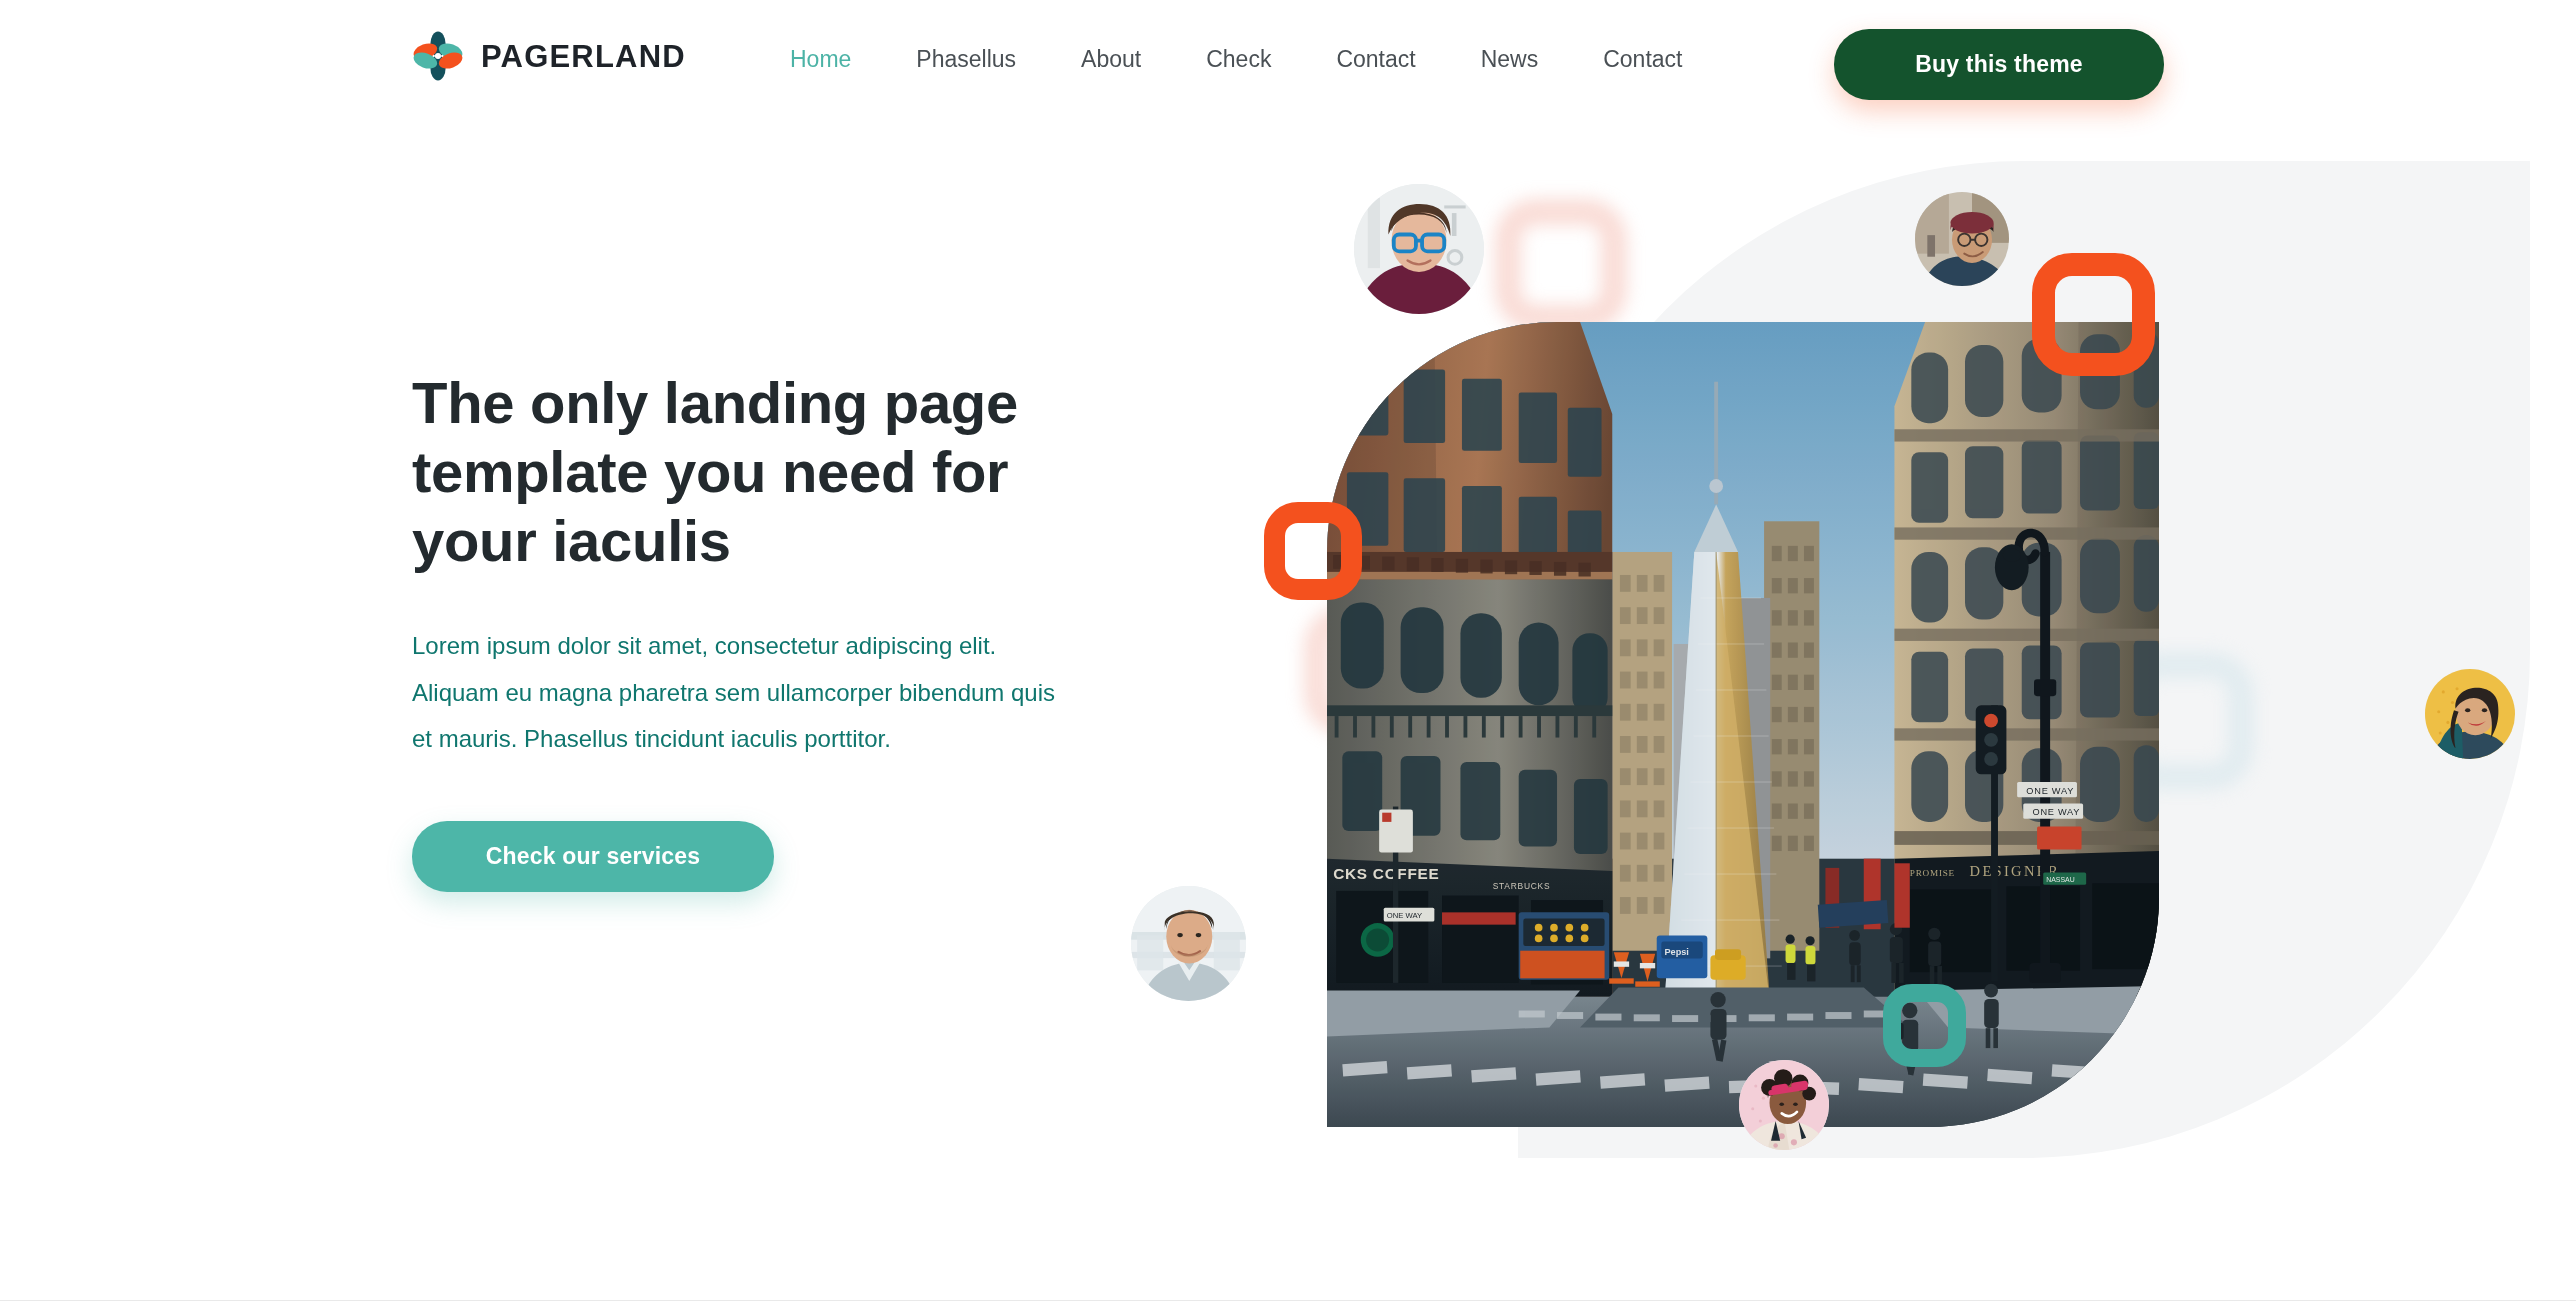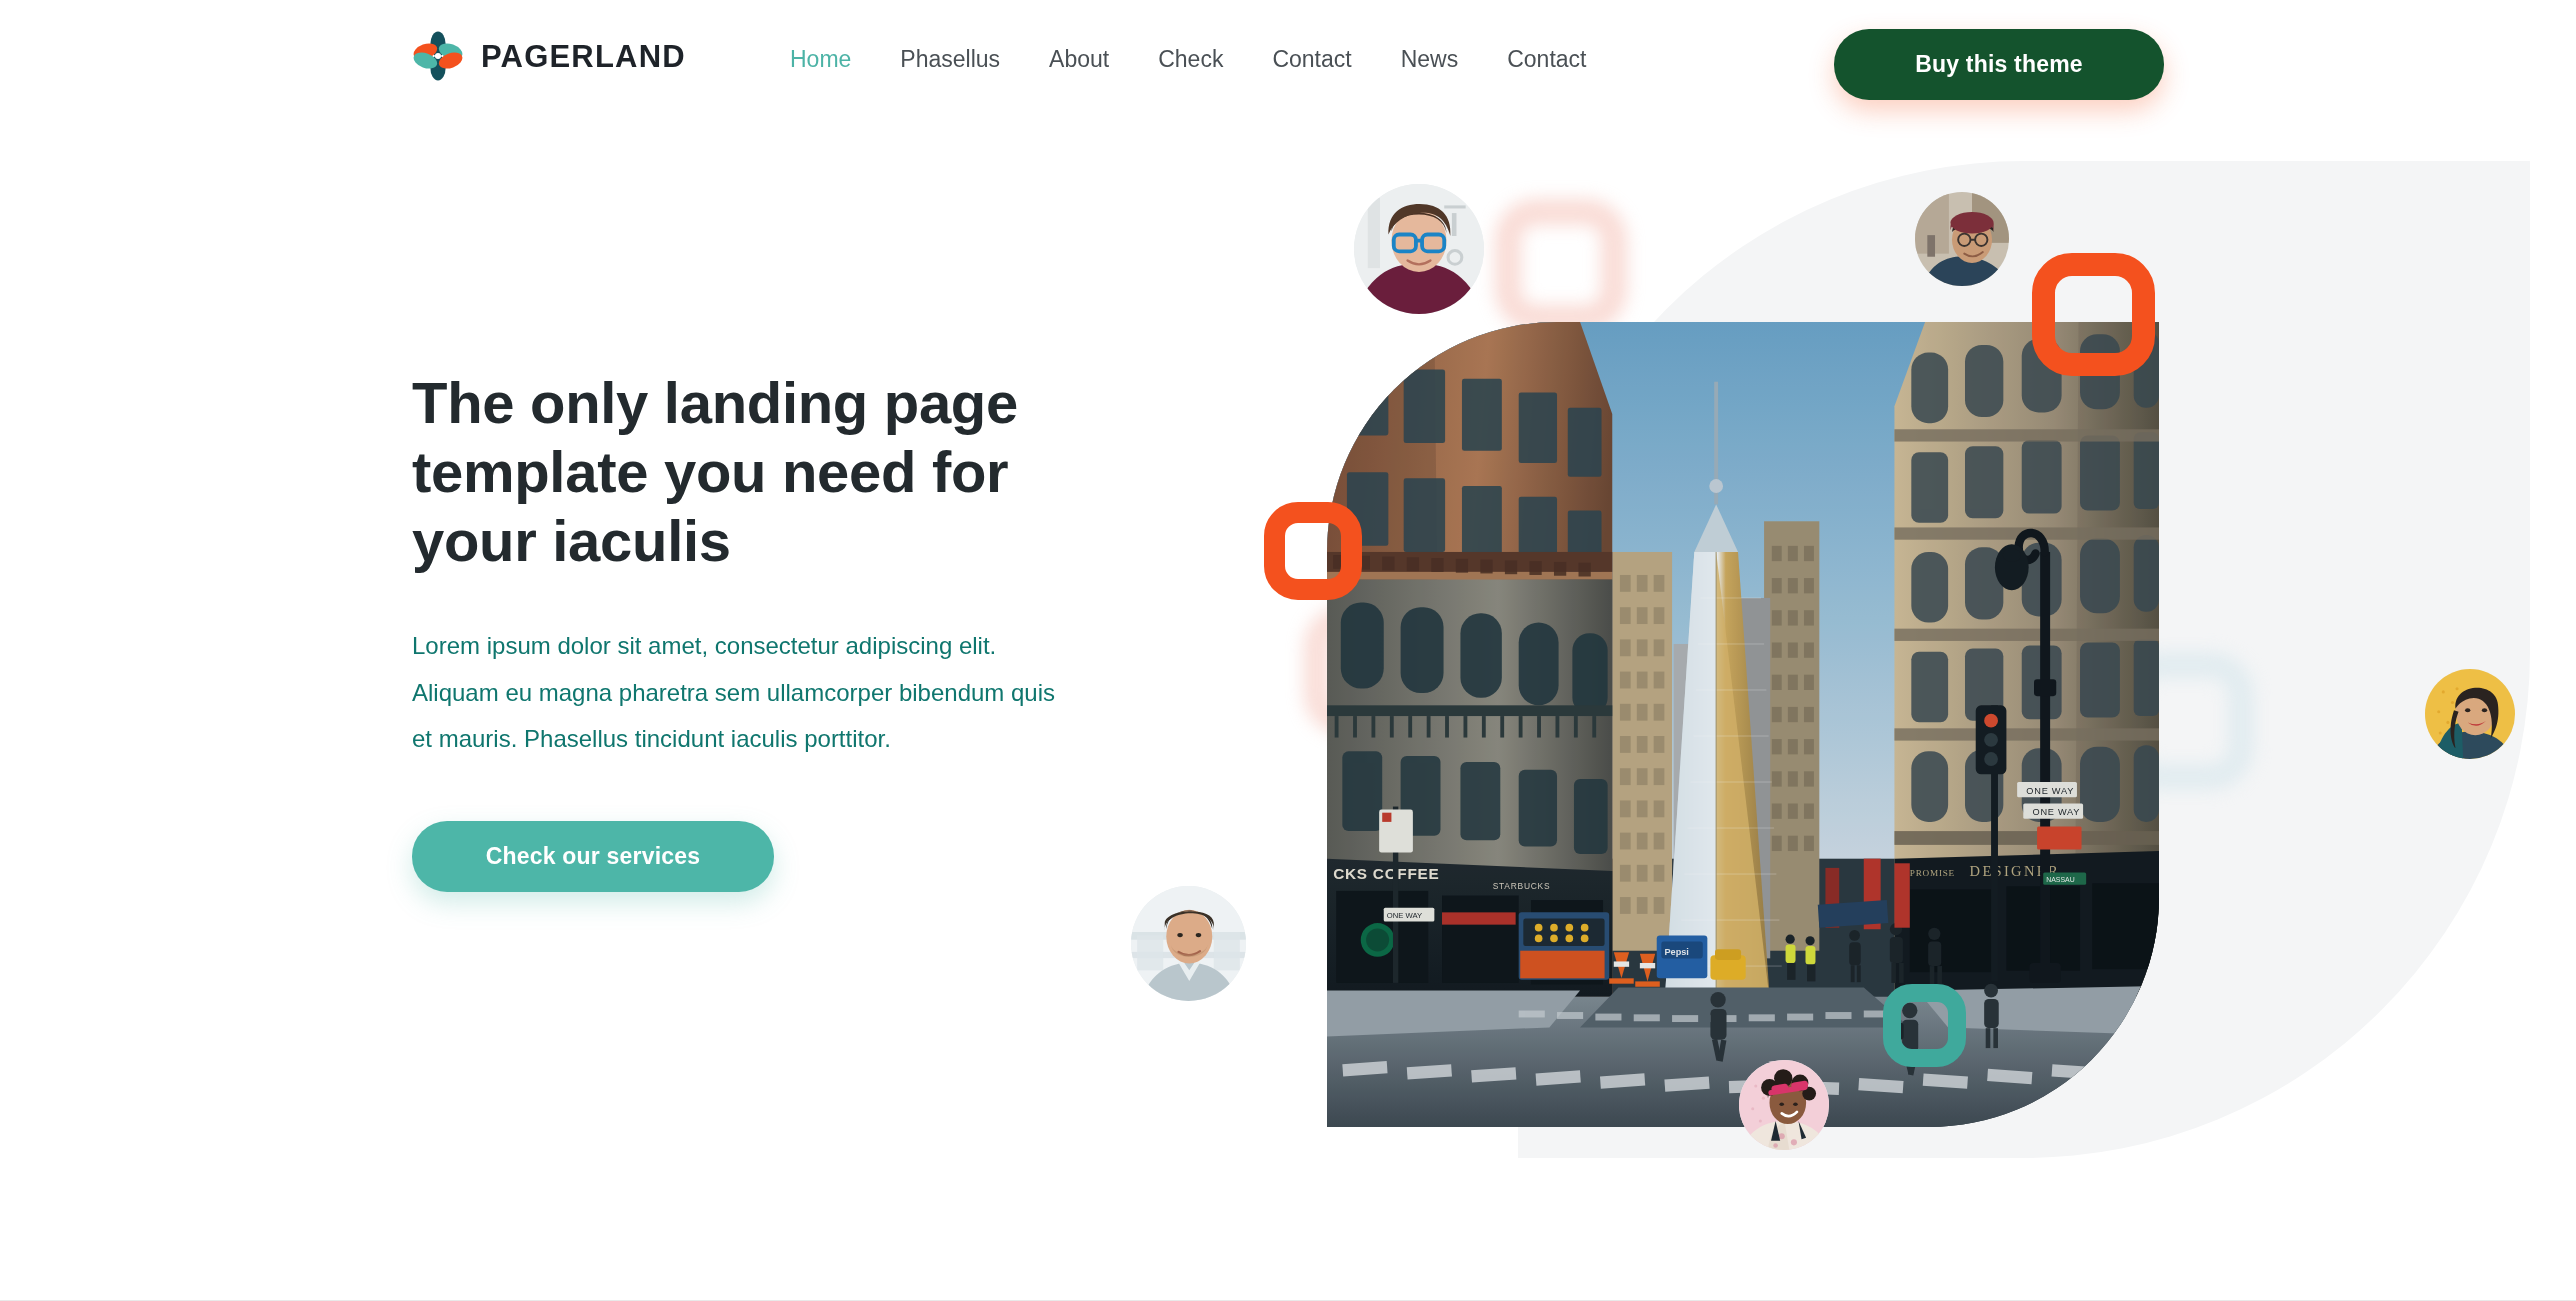--- a/index.html
+++ b/index.html
@@ -60,21 +60,21 @@
     line-height: 1;
     white-space: nowrap;
   }
 
   .main-nav {
     position: absolute;
     left: 790px;
     top: 46px;
     display: flex;
     align-items: center;
-    gap: 0;
+    gap: 16px;
   }
 
   .nav-link {
     font-size: 23px;
     color: #4a5055;
     text-decoration: none;
     line-height: 1.2;
     padding: 0 24.5px;
     white-space: nowrap;
   }

